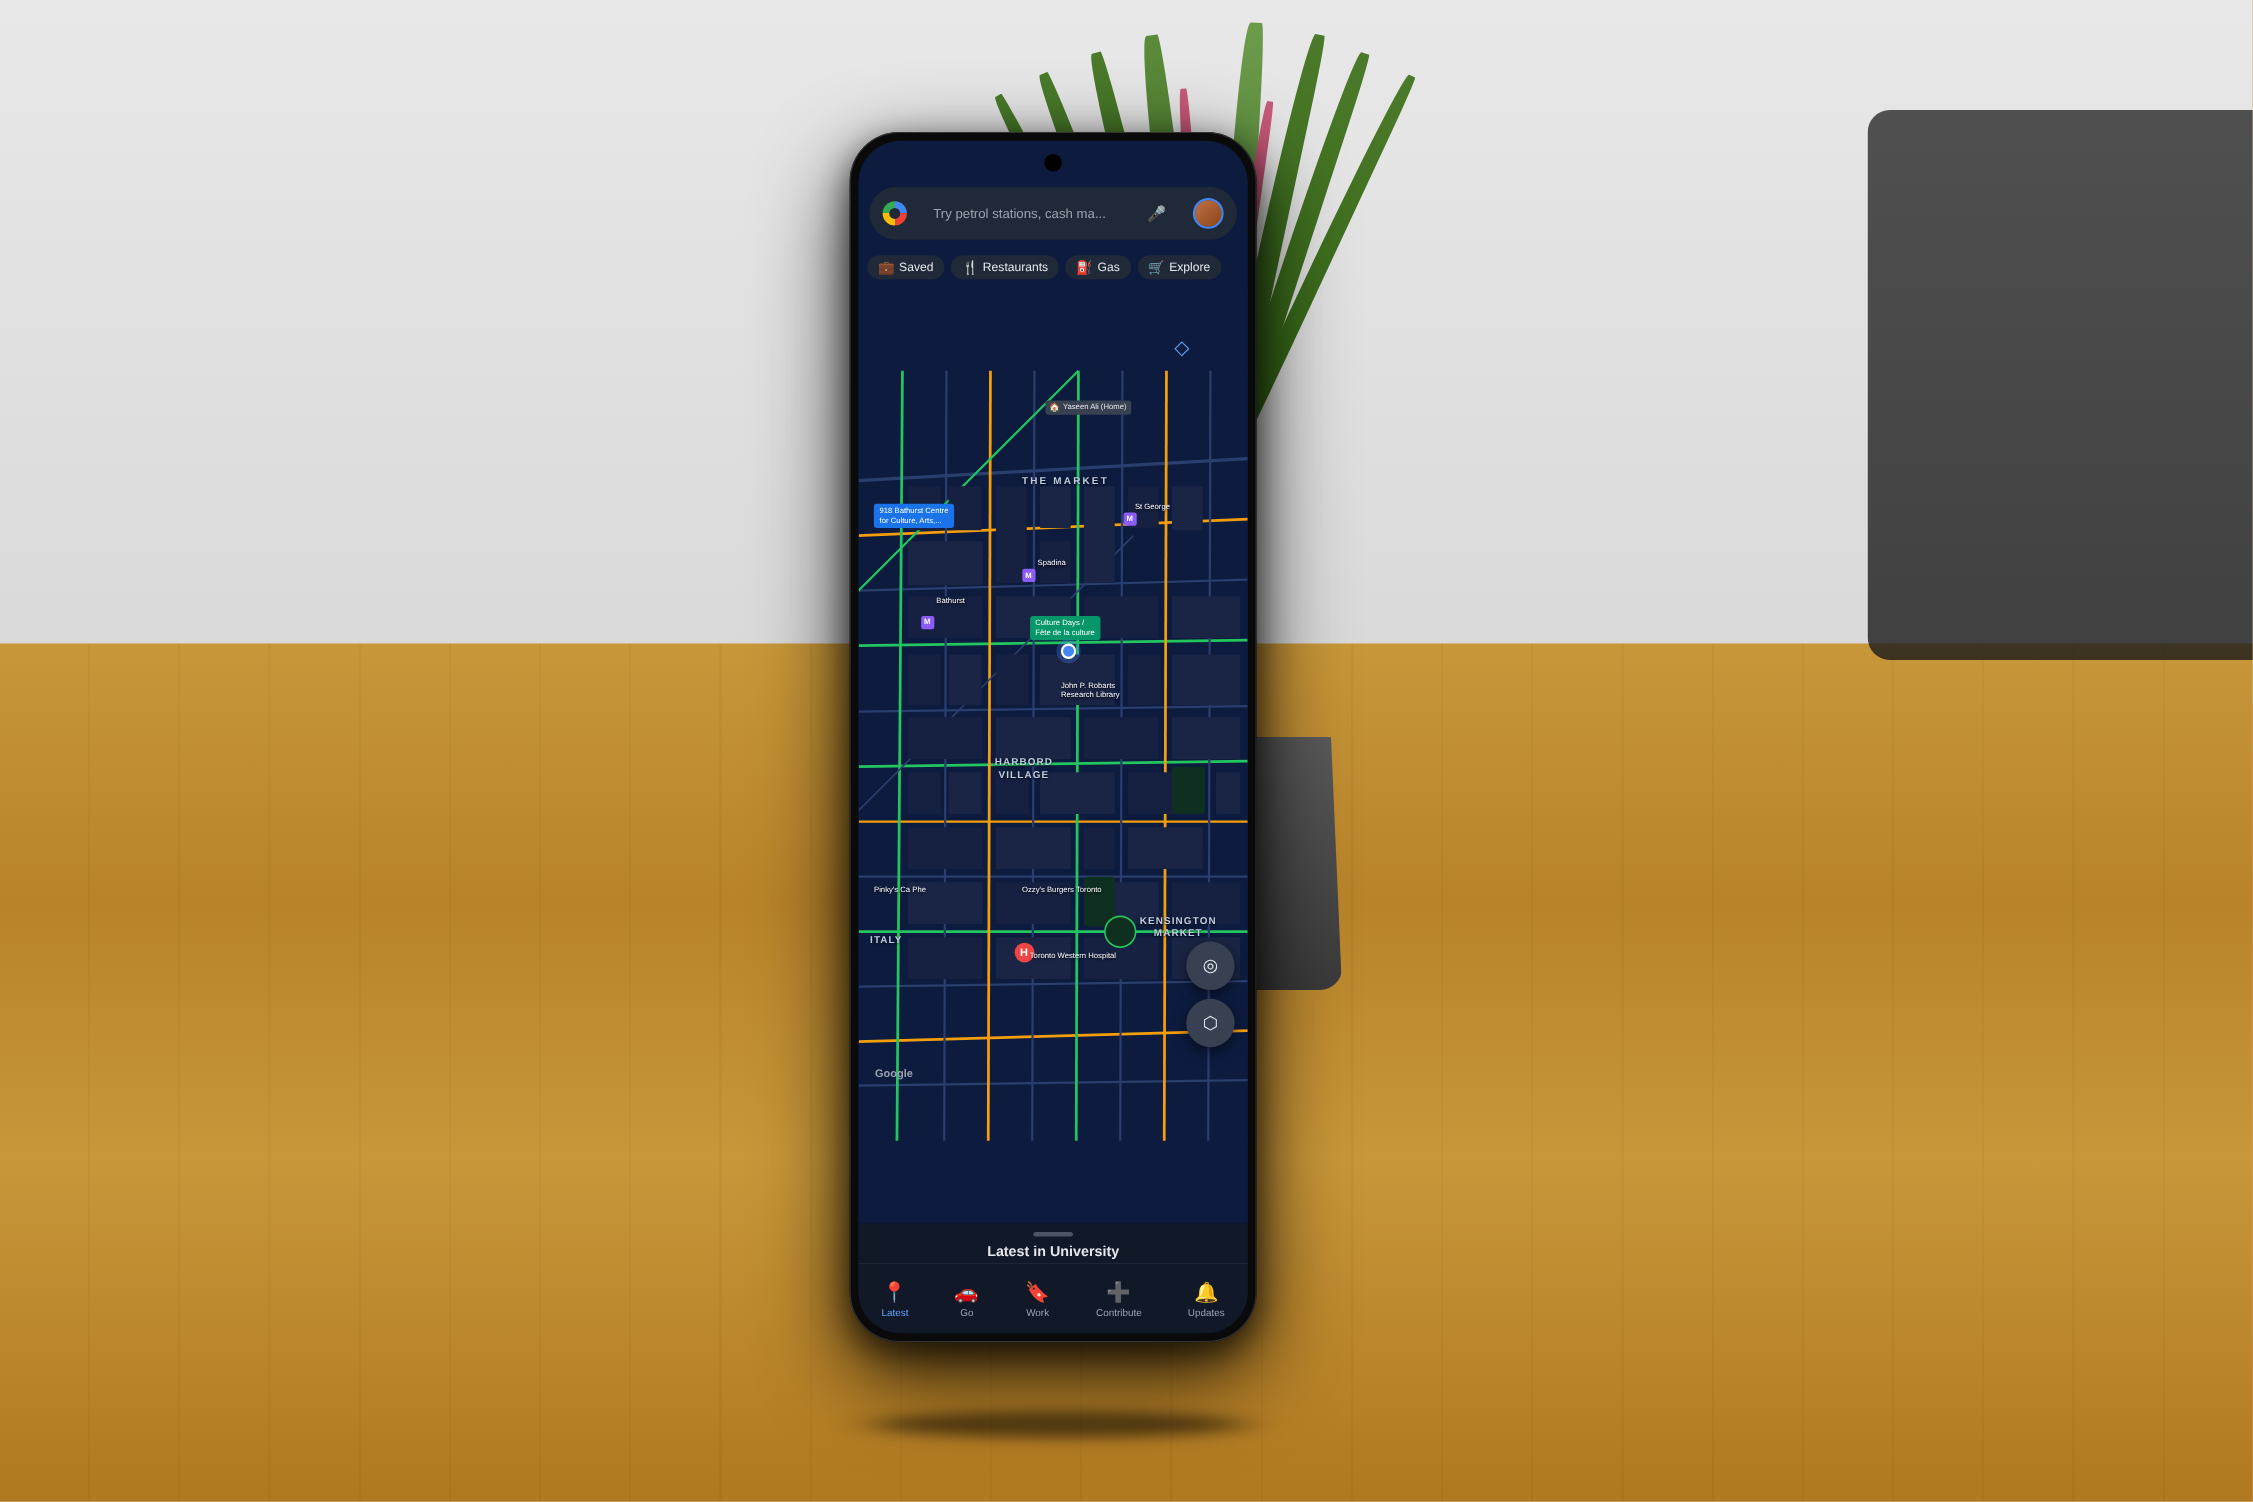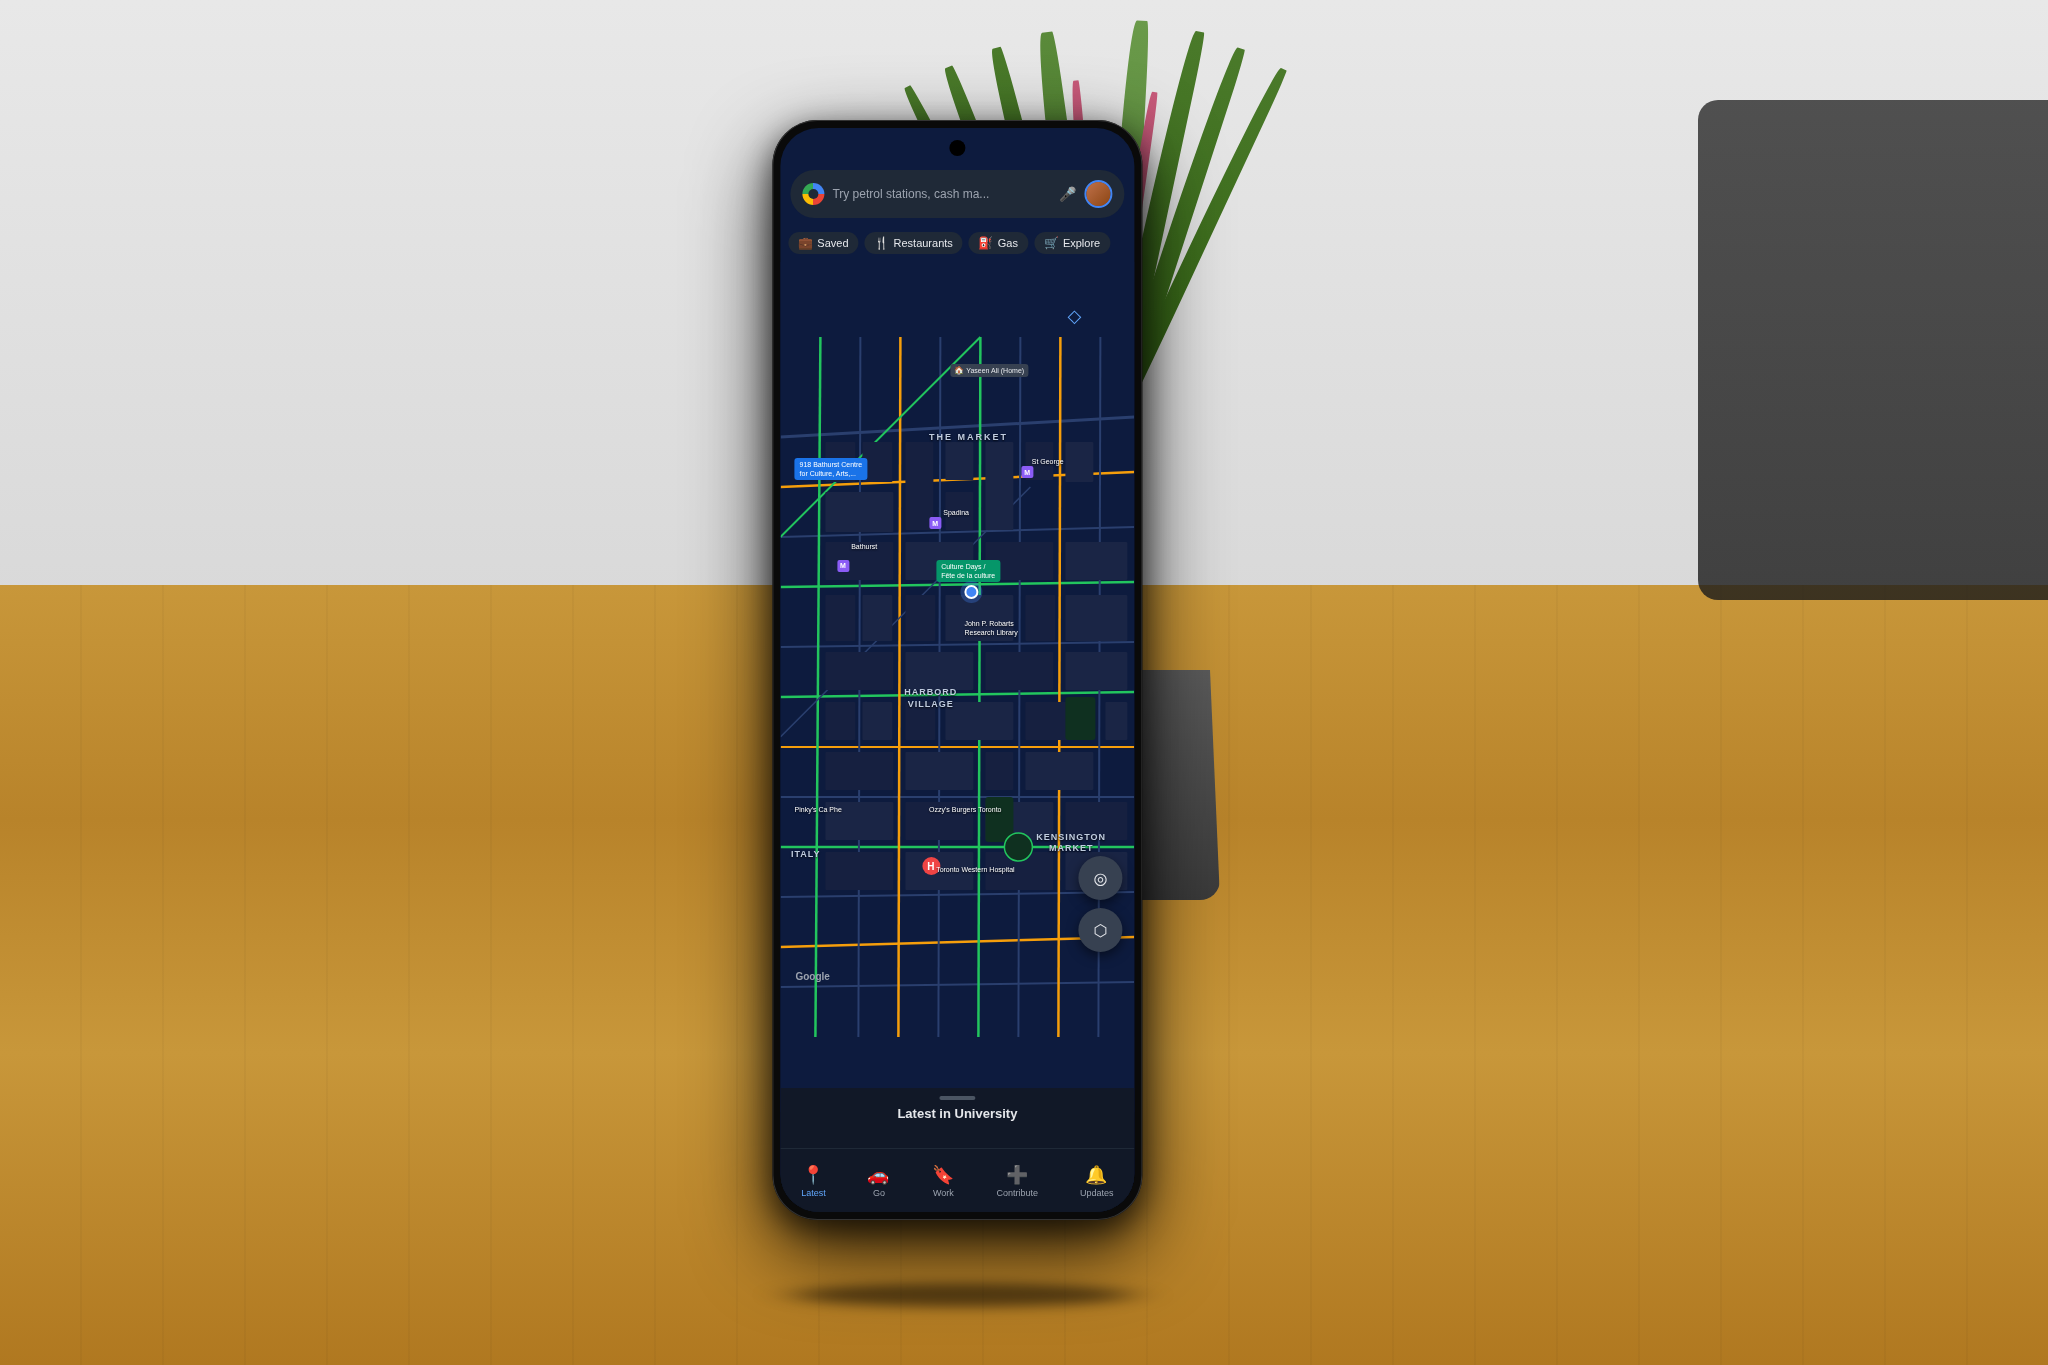--- a/index.html
+++ b/index.html
@@ -296,21 +296,21 @@
       position: absolute;
       top: 42px;
       left: 10px;
       right: 10px;
       height: 48px;
       background: #1f2937;
       border-radius: 24px;
       display: flex;
       align-items: center;
       padding: 0 12px;
-      gap: 8px;
+      gap: 24px;
       z-index: 50;
     }
 
     .google-logo {
       width: 22px;
       height: 22px;
       border-radius: 50%;
       background: conic-gradient(#4285f4 0deg 90deg, #ea4335 90deg 180deg, #fbbc04 180deg 270deg, #34a853 270deg 360deg);
       flex-shrink: 0;
       position: relative;
@@ -403,21 +403,21 @@
       width: 100%;
       height: 100%;
     }
 
     
     .bottom-sheet {
       position: absolute;
       bottom: 0;
       left: 0;
       right: 0;
-      height: 124px;
+      height: 100px;
       background: #111827;
       border-radius: 0;
     }
 
     .bottom-handle {
       width: 36px;
       height: 4px;
       background: #4b5563;
       border-radius: 2px;
       margin: 8px auto 6px;

